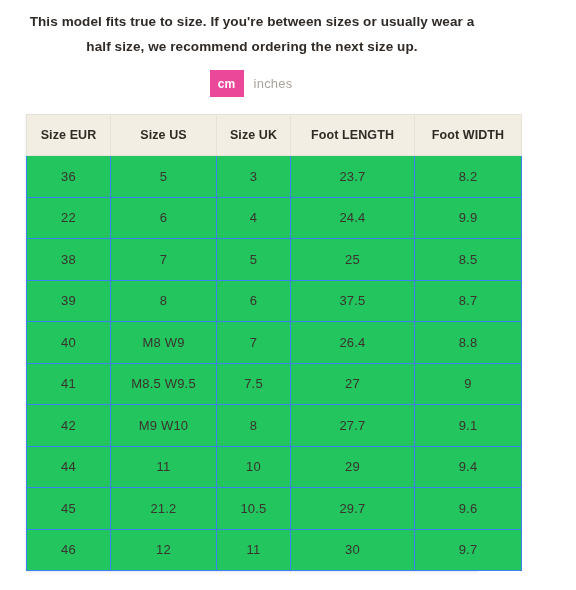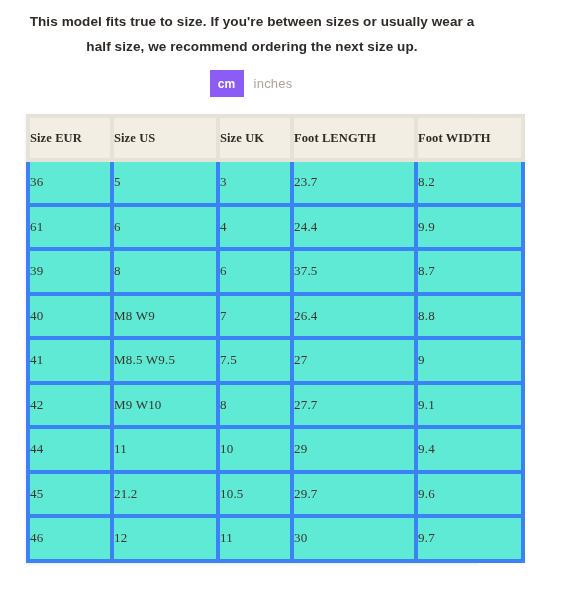--- a/index.html
+++ b/index.html
@@ -53,21 +53,21 @@
     align-items: center;
     justify-content: center;
     box-sizing: border-box;
     border: none;
     padding: 0;
     font-family: "Liberation Sans", sans-serif;
   }
   .unit-btn.active {
     width: 34px;
     height: 27px;
-    background: #8b5cf6;
+    background: #ec4899;
     color: #ffffff;
     font-size: 12px;
     font-weight: bold;
     letter-spacing: 0.2px;
   }
   .unit-btn.inactive {
     height: 27px;
     background: transparent;
     color: #aba49d;
     font-size: 13px;
@@ -83,42 +83,41 @@
     box-shadow: 0 1px 3px rgba(0,0,0,0.10);
   }
   table.size-table {
     width: 100%;
     border-collapse: collapse;
     table-layout: fixed;
     background: #ffffff;
   }
   table.size-table th,
   table.size-table td {
-    text-align: left;
+    text-align: center;
     vertical-align: middle;
-    border: 4px solid #3b82f6;
+    border: 1px solid #3b82f6;
     font-size: 13px;
     color: #3b332e;
     padding: 0;
     overflow: hidden;
     white-space: nowrap;
-    font-family: Liberation Serif, serif;
   }
   table.size-table thead th {
     background: #f2eee4;
     height: 40px;
     font-weight: bold;
     font-size: 12.5px;
     color: #312b26;
     letter-spacing: 0.1px;
     border-color: #e7e2d7;
   }
   table.size-table tbody td {
     height: 40.5px;
-    background: #5eead4;
+    background: #22c55e;
     font-weight: normal;
     letter-spacing: 0.2px;
   }
 
   
   col.c-eur    { width: 84px;  }
   col.c-us     { width: 106px; }
   col.c-uk     { width: 74px;  }
   col.c-length { width: 124px; }
   col.c-width  { width: 107px; }
@@ -158,25 +157,32 @@
       </thead>
       <tbody id="size-table-body">
           <tr>
             <td>36</td>
             <td>5</td>
             <td>3</td>
             <td>23.7</td>
             <td>8.2</td>
           </tr>
           <tr>
-            <td>61</td>
+            <td>22</td>
             <td>6</td>
             <td>4</td>
             <td>24.4</td>
             <td>9.9</td>
+          </tr>
+          <tr>
+            <td>38</td>
+            <td>7</td>
+            <td>5</td>
+            <td>25</td>
+            <td>8.5</td>
           </tr>
           <tr>
             <td>39</td>
             <td>8</td>
             <td>6</td>
             <td>37.5</td>
             <td>8.7</td>
           </tr>
           <tr>
             <td>40</td>

